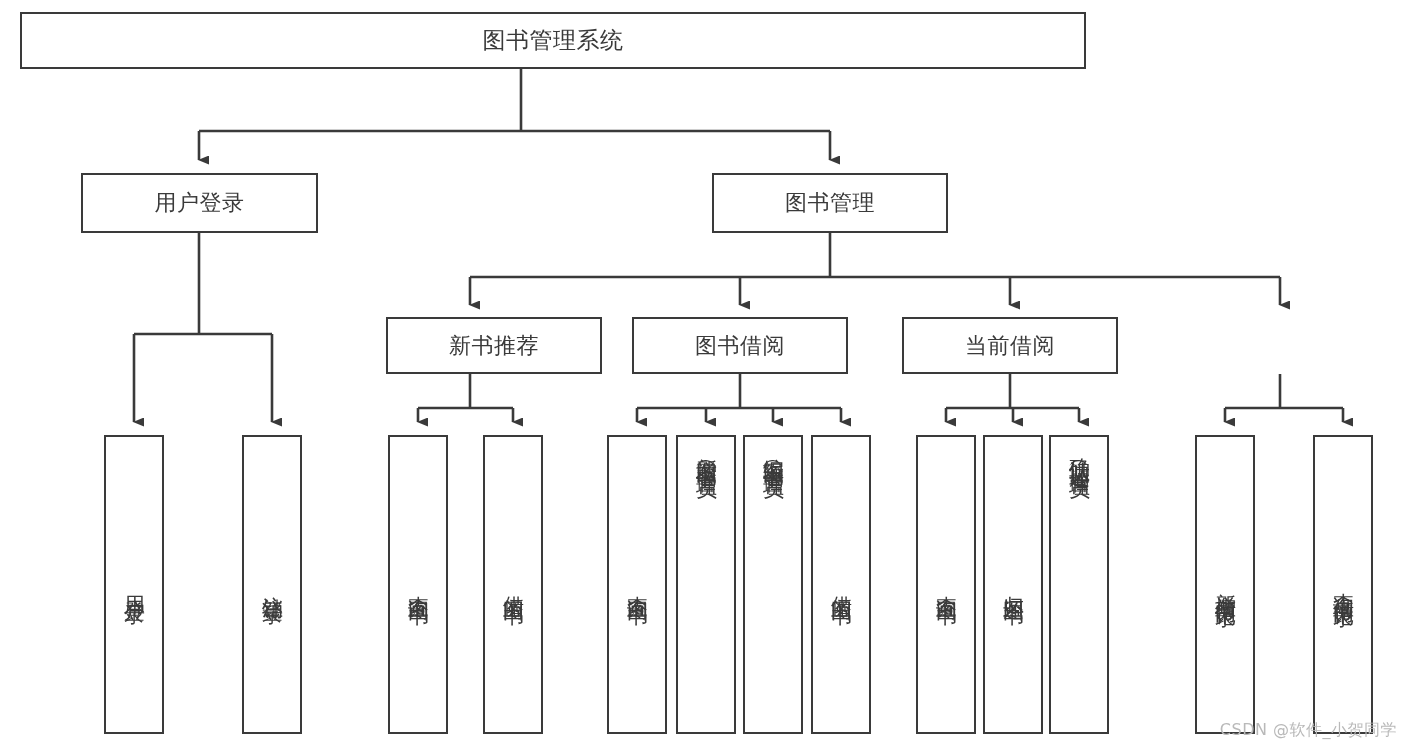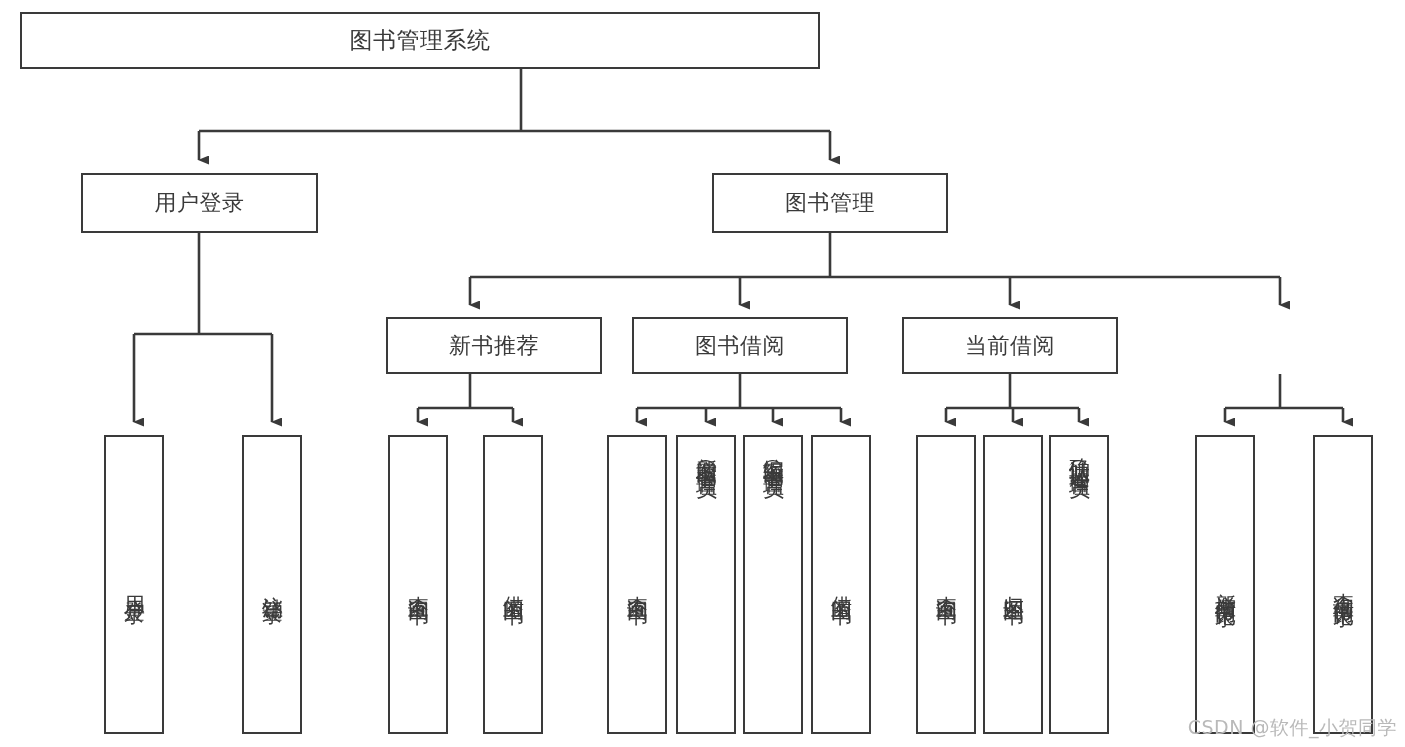--- a/index.html
+++ b/index.html
@@ -65,21 +65,21 @@
   }
   
   .node.leaf.centered {
     align-items: center;
     padding-top: 0;
   }
   #watermark {
     position: absolute;
     right: 8px;
     bottom: 6px;
-    font-size: 19px;
+    font-size: 16px;
     color: #b9b9b9;
     z-index: 5;
     white-space: nowrap;
     letter-spacing: 0.5px;
   }
 </style>
 </head>
 <body>
 
 <div id="canvas">
@@ -127,21 +127,21 @@
       <path d="M1013,408 L1013,422" marker-end="url(#arrow)"></path>
       <path d="M1079,408 L1079,422" marker-end="url(#arrow)"></path>
 
       <path d="M1280,374 L1280,408"></path>
       <path d="M1225,408 L1343,408"></path>
       <path d="M1225,408 L1225,422" marker-end="url(#arrow)"></path>
       <path d="M1343,408 L1343,422" marker-end="url(#arrow)"></path>
     </g>
   </svg>
 
-  <div class="node horiz root" style="left:20px; top:12px; width:800px; height:57px;">
+  <div class="node horiz root" style="left:20px; top:12px; width:1066px; height:57px;">
     <span class="label">图书管理系统</span>
   </div>
 
   <div class="node horiz" style="left:81px; top:173px; width:237px; height:60px;">
     <span class="label">用户登录</span>
   </div>
   <div class="node horiz" style="left:712px; top:173px; width:236px; height:60px;">
     <span class="label">图书管理</span>
   </div>
 

